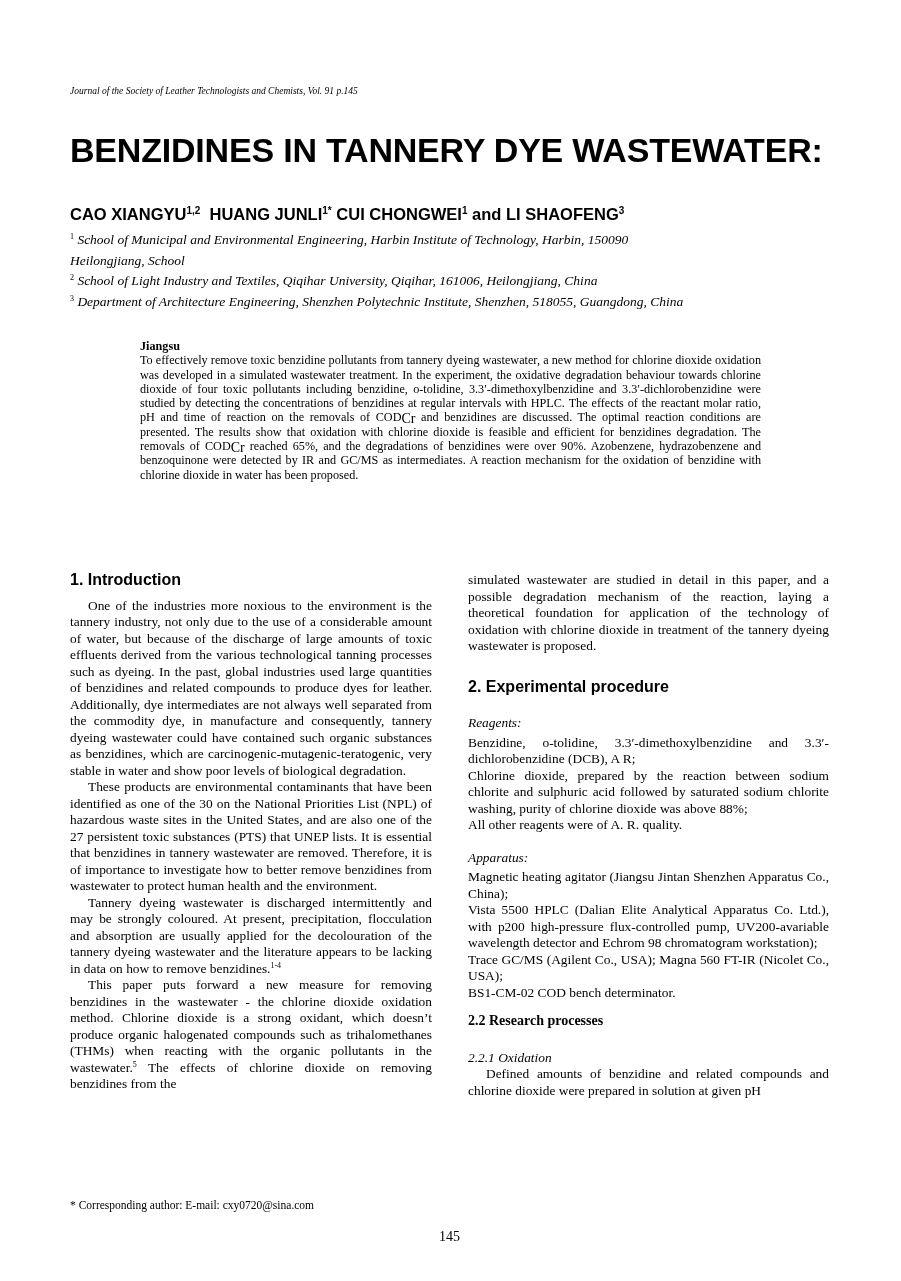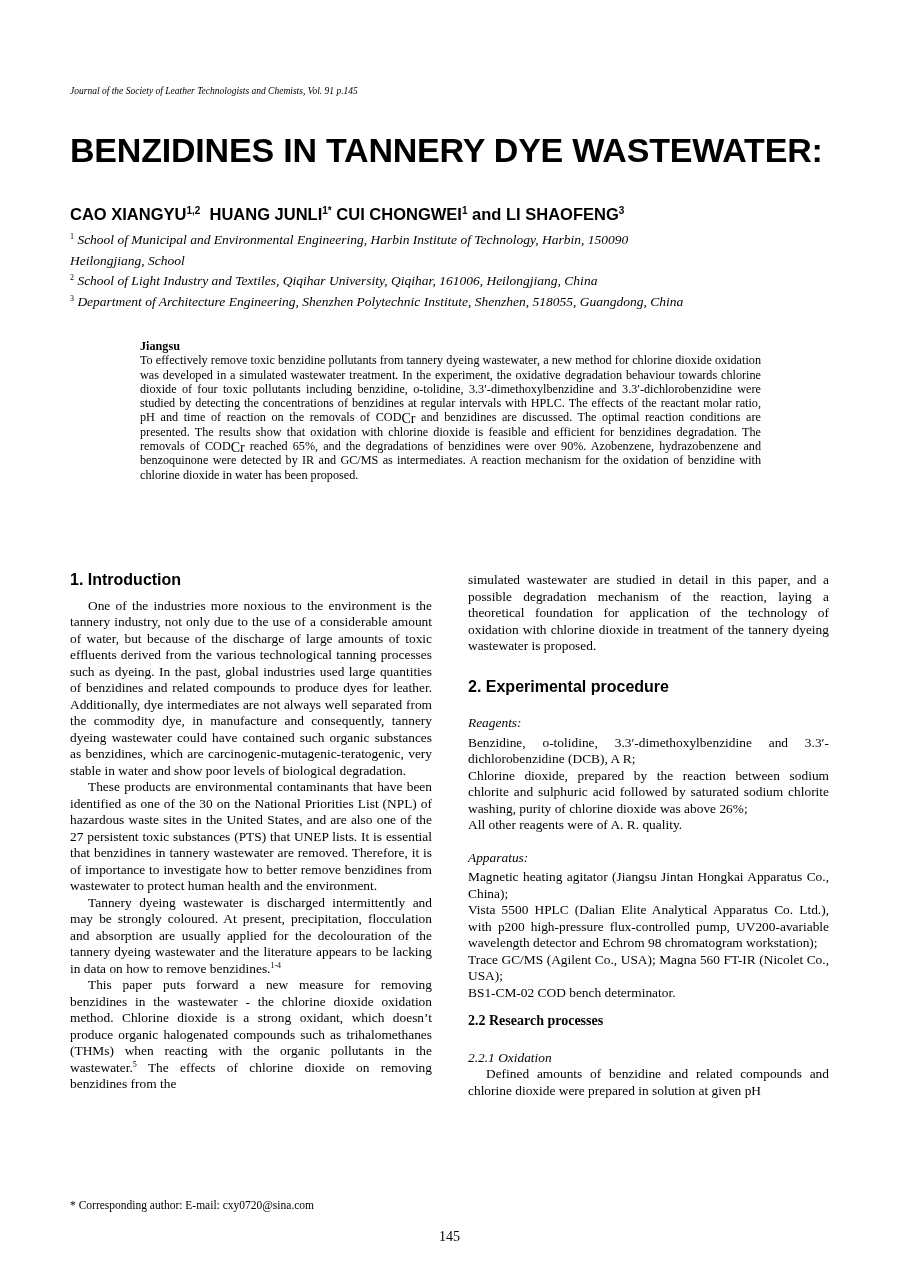--- a/index.html
+++ b/index.html
@@ -62,24 +62,24 @@
   <p class="p">These products are environmental contaminants that have been identified as one of the 30 on the National Priorities List (NPL) of hazardous waste sites in the United States, and are also one of the 27 persistent toxic substances (PTS) that UNEP lists. It is essential that benzidines in tannery wastewater are removed. Therefore, it is of importance to investigate how to better remove benzidines from wastewater to protect human health and the environment.</p>
   <p class="p"><span>Tannery dyeing wastewater is discharged intermittently and may be strongly coloured. At present, precipitation, flocculation and absorption are usually applied for the decolouration of the tannery dyeing wastewater and the literature appears to be lacking in data on how to remove benzidines.</span><sup style="font-size:8px">1-4</sup></p>
   <p class="p"><span>This paper puts forward a new measure for removing benzidines in the wastewater - the chlorine dioxide oxidation method. Chlorine dioxide is a strong oxidant, which doesn’t produce organic halogenated compounds such as trihalomethanes (THMs) when reacting with the organic pollutants in the wastewater.</span><sup style="font-size:8px">5</sup><span> The effects of chlorine dioxide on removing benzidines from the</span></p>
 </div>
 
 <div id="col-right" class="col serif">
   <p class="p noind">simulated wastewater are studied in detail in this paper, and a possible degradation mechanism of the reaction, laying a theoretical foundation for application of the technology of oxidation with chlorine dioxide in treatment of the tannery dyeing wastewater is proposed.</p>
   <div class="h1" style="margin-top:24px;margin-bottom:14px">2. Experimental procedure</div>
   <div class="it" style="margin-top:20px;margin-bottom:3px">Reagents:</div>
   <div>Benzidine, o-tolidine, 3.3′-dimethoxylbenzidine and 3.3′-dichlorobenzidine (DCB), A R;</div>
-  <div>Chlorine dioxide, prepared by the reaction between sodium chlorite and sulphuric acid followed by saturated sodium chlorite washing, purity of chlorine dioxide was above 26%;</div>
+  <div>Chlorine dioxide, prepared by the reaction between sodium chlorite and sulphuric acid followed by saturated sodium chlorite washing, purity of chlorine dioxide was above 88%;</div>
   <div>All other reagents were of A. R. quality.</div>
   <div class="it" style="margin-top:16px;margin-bottom:3px">Apparatus:</div>
-  <div>Magnetic heating agitator (Jiangsu Jintan Hongkai Apparatus Co., China);</div>
+  <div>Magnetic heating agitator (Jiangsu Jintan Shenzhen Apparatus Co., China);</div>
   <div>Vista 5500 HPLC (Dalian Elite Analytical Apparatus Co. Ltd.), with p200 high-pressure flux-controlled pump, UV200-avariable wavelength detector and Echrom 98 chromatogram workstation);</div>
   <div>Trace GC/MS (Agilent Co., USA); Magna 560 FT-IR (Nicolet Co., USA);</div>
   <div>BS1-CM-02 COD bench determinator.</div>
   <div class="h2" style="margin-top:12px">2.2 Research processes</div>
   <div class="it" style="margin-top:20px">2.2.1 Oxidation</div>
   <p class="p">Defined amounts of benzidine and related compounds and chlorine dioxide were prepared in solution at given pH</p>
 </div>
 
 <div id="footnote" class="serif">* Corresponding author: E-mail: cxy0720@sina.com</div>
 <div id="pagenum" class="serif">145</div>

